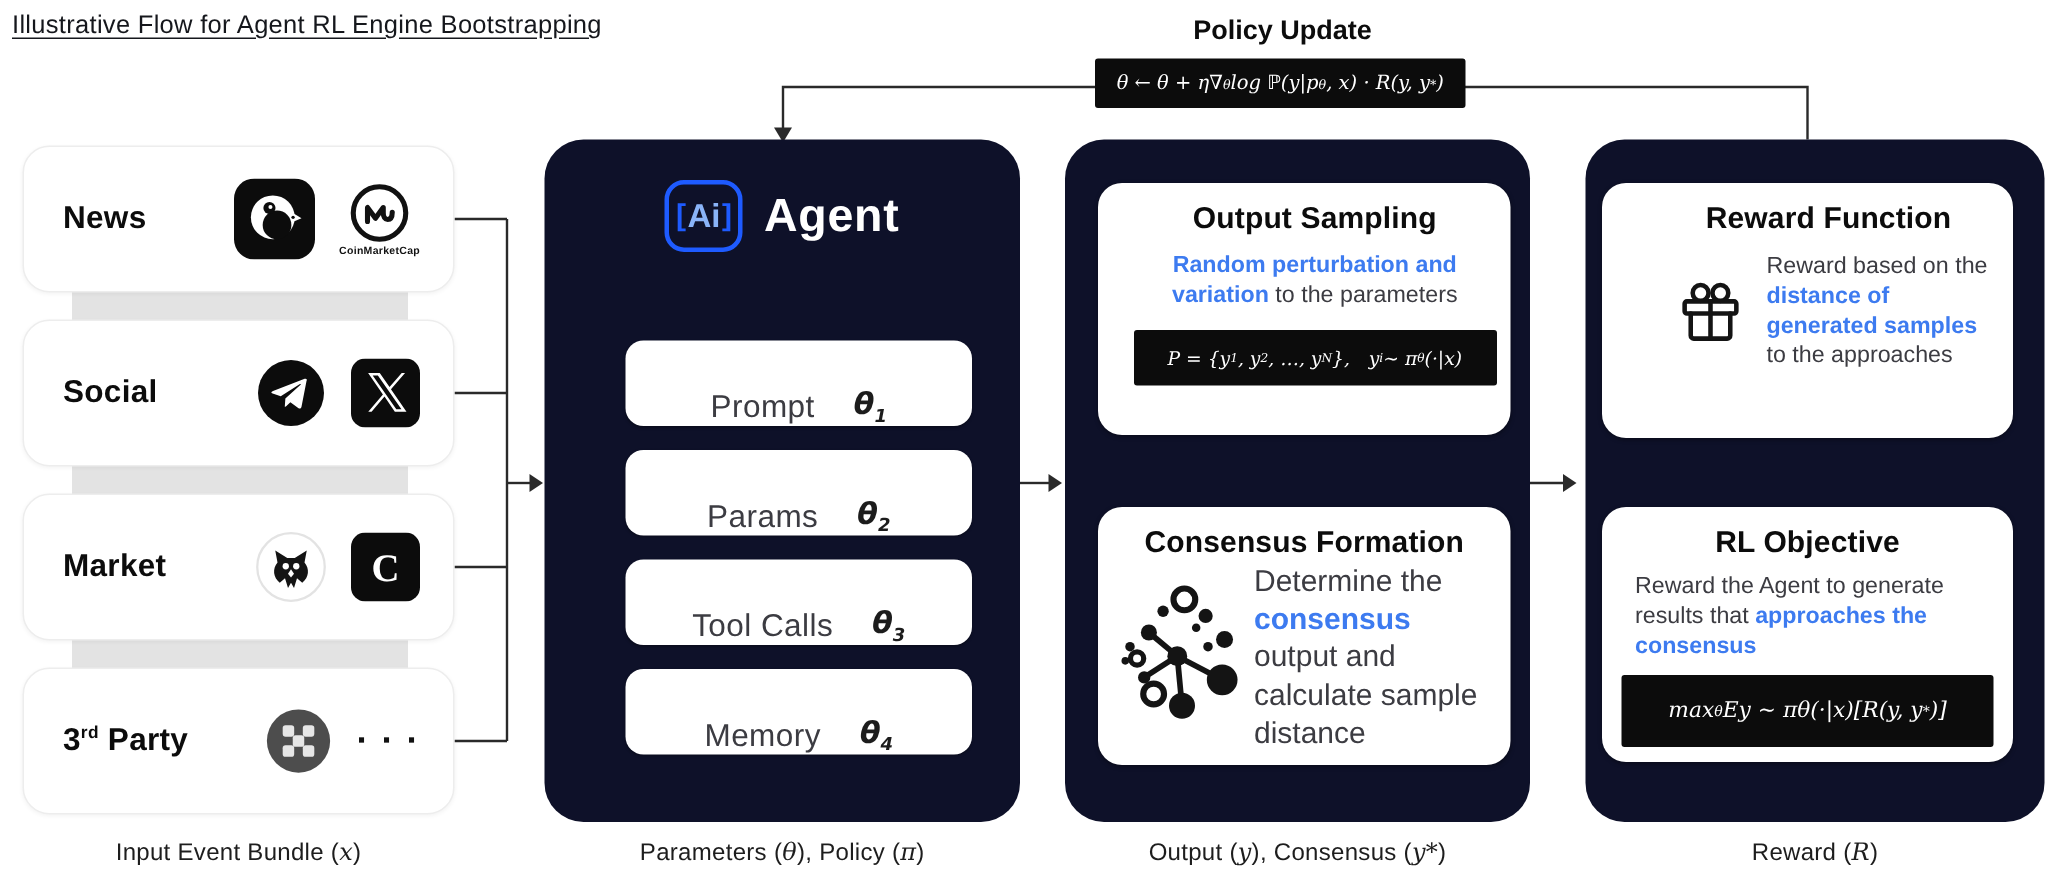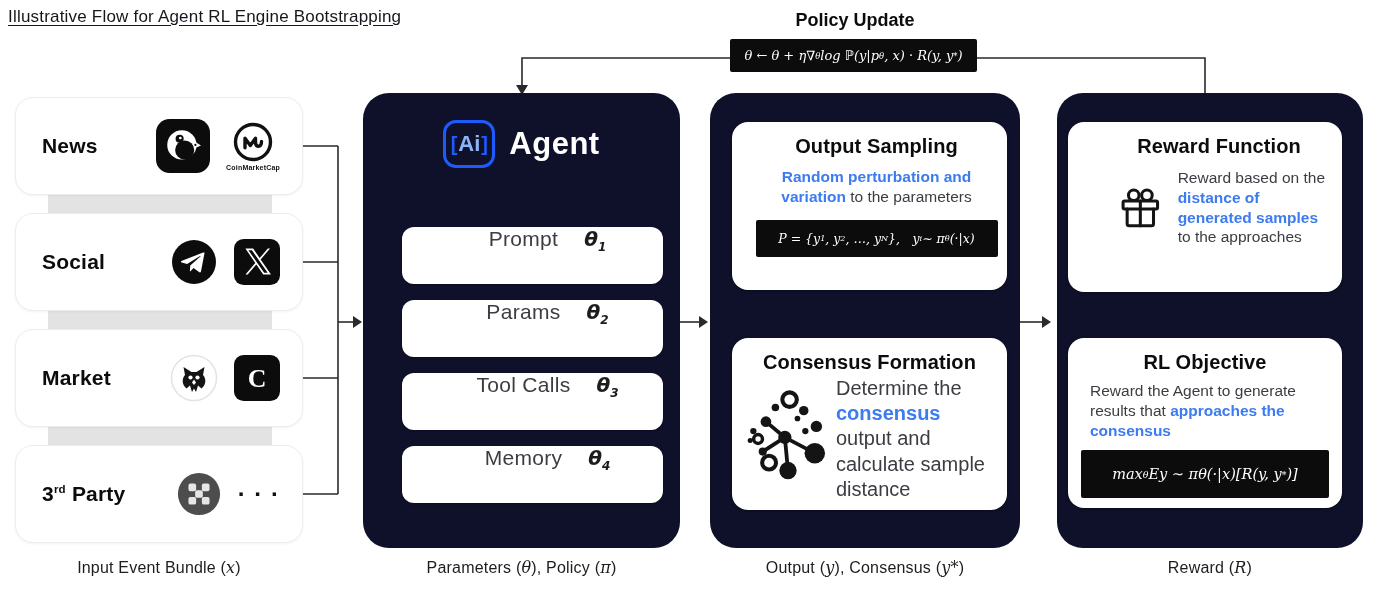--- a/index.html
+++ b/index.html
@@ -38,22 +38,22 @@
   #output-col{left:710px;width:310px;}
   #reward-col{left:1057px;width:306px;}
 
   .agent-head{display:flex;align-items:center;justify-content:center;gap:14px;margin-top:27px;}
   .ai-badge{width:52px;height:48px;border:3px solid #1e5bff;border-radius:13px;box-sizing:border-box;
             display:flex;align-items:center;justify-content:center;}
   .ai-bracket{color:#1e5bff;font-size:20px;font-weight:700;line-height:1;}
   .ai-text{color:#8ab4f8;font-size:22px;font-weight:700;line-height:1;margin:0 1px;}
   .agent-title{color:#fff;font-size:31px;font-weight:800;letter-spacing:.5px;}
 
-  .param-row{position:absolute;left:39px;width:231px;height:57px;background:#fff;border-radius:12px;
-             display:flex;align-items:flex-start;justify-content:center;gap:26px;box-shadow:0 1px 2px rgba(0,0,0,.3);padding-left:30px;}
+  .param-row{position:absolute;left:54px;width:231px;height:57px;background:#fff;border-radius:12px;
+             display:flex;align-items:flex-end;justify-content:center;gap:26px;box-shadow:0 1px 2px rgba(0,0,0,.3);}
   .param-label{font-size:21px;color:#3c3c42;letter-spacing:.3px;}
   .param-sym{font-family:"DejaVu Sans",sans-serif;font-style:italic;font-weight:600;font-size:20px;color:#1c1c1c;}
   .param-sym sub{font-size:12px;}
 
   .card{position:absolute;background:#fff;border-radius:16px;box-shadow:0 1px 3px rgba(0,0,0,.35);box-sizing:border-box;}
   .card-title{text-align:center;font-size:20px;font-weight:800;color:#0c0c0c;margin-top:13px;letter-spacing:.1px;}
   .hl{color:#3d7bf0;font-weight:700;}
   .os-desc{width:254px;margin:9px auto 0;text-align:center;font-size:15.5px;line-height:1.28;
            color:#3c3c42;font-weight:500;}
   .os-formula{width:242px;height:37px;margin:13px auto 0;font-size:12.5px;border-radius:2px;}

